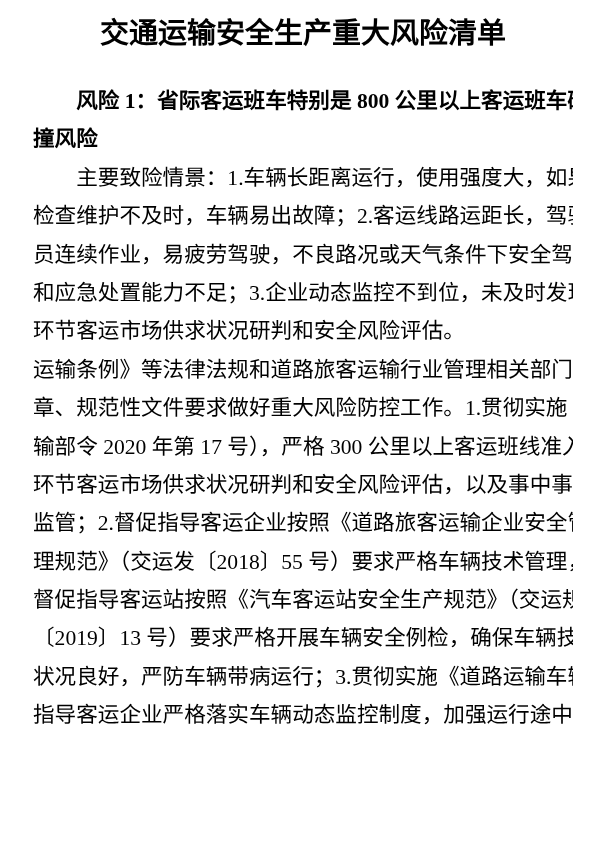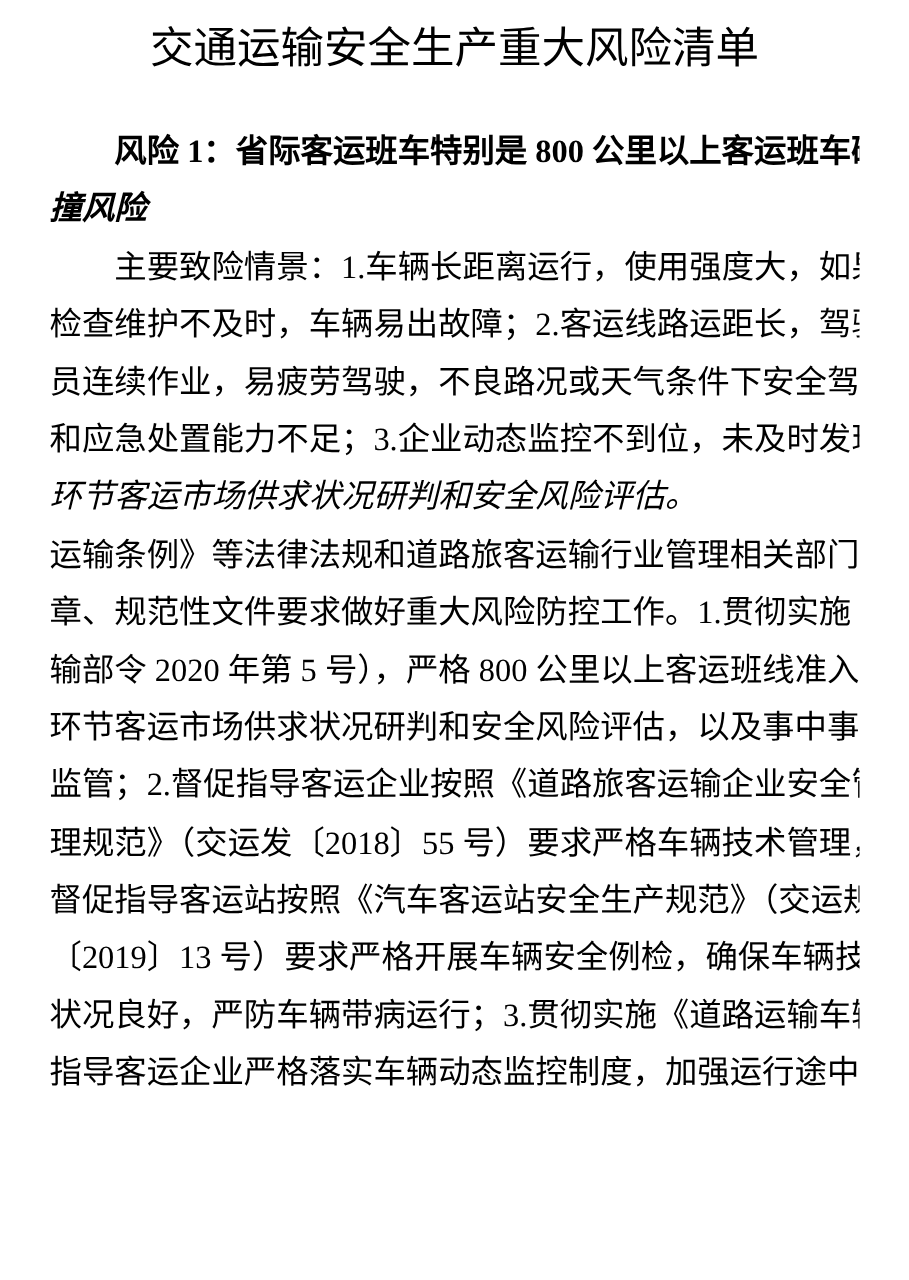--- a/index.html
+++ b/index.html
@@ -17,21 +17,21 @@
   .page {
     box-sizing: border-box;
     width: 606px;
     height: 853px;
     padding: 12px 33px 0 33px;
     background: #ffffff;
   }
   .doc-title {
     margin: 0 0 28px 0;
     font-size: 29px;
-    font-weight: normal;
+    font-weight: bold;
     line-height: 42px;
     text-align: center;
     letter-spacing: 0px;
     white-space: nowrap;
   }
   .doc-body {
     font-size: 21.6px;
   }
   .paragraph {
     margin: 0;
@@ -45,21 +45,20 @@
     text-align: justify;
     text-align-last: justify;
     white-space: nowrap;
     overflow: hidden;
   }
   .line.indent {
     text-indent: 2em;
   }
   .line.para-end {
     text-align-last: left;
-    font-style: italic;
   }
   .bold-label {
     font-weight: normal;
   }
 </style>
 </head>
 <body>
 
 <div class="page">
   <h1 class="doc-title">交通运输安全生产重大风险清单</h1>
@@ -71,21 +70,21 @@
       <div class="paragraph">
         <div class="line indent"><span class="bold-label">主要致险情景：</span><span>1.车辆长距离运行，使用强度大，如果</span></div>
         <div class="line">检查维护不及时，车辆易出故障；2.客运线路运距长，驾驶</div>
         <div class="line">员连续作业，易疲劳驾驶，不良路况或天气条件下安全驾驶</div>
         <div class="line">和应急处置能力不足；3.企业动态监控不到位，未及时发现</div>
         <div class="line para-end">环节客运市场供求状况研判和安全风险评估。</div>
       </div>
       <div class="paragraph">
         <div class="line">运输条例》等法律法规和道路旅客运输行业管理相关部门规</div>
         <div class="line">章、规范性文件要求做好重大风险防控工作。1.贯彻实施《道</div>
-        <div class="line">输部令 2020 年第 5 号），严格 800 公里以上客运班线准入</div>
+        <div class="line">输部令 2020 年第 17 号），严格 300 公里以上客运班线准入</div>
         <div class="line">环节客运市场供求状况研判和安全风险评估，以及事中事后</div>
         <div class="line">监管；2.督促指导客运企业按照《道路旅客运输企业安全管</div>
         <div class="line">理规范》（交运发〔2018〕55 号）要求严格车辆技术管理，</div>
         <div class="line">督促指导客运站按照《汽车客运站安全生产规范》（交运规</div>
         <div class="line">〔2019〕13 号）要求严格开展车辆安全例检，确保车辆技术</div>
         <div class="line">状况良好，严防车辆带病运行；3.贯彻实施《道路运输车辆</div>
         <div class="line">指导客运企业严格落实车辆动态监控制度，加强运行途中安</div>
       </div>
     </div>
 </div>

